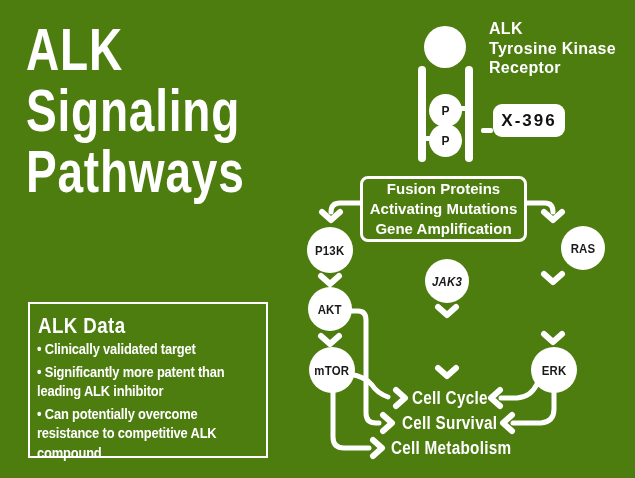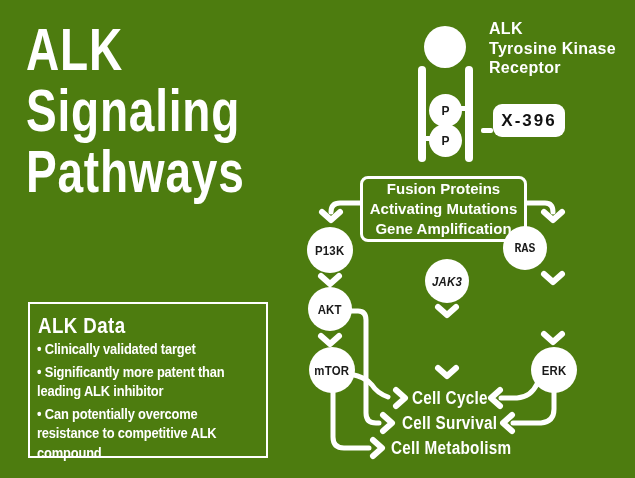--- a/index.html
+++ b/index.html
@@ -129,21 +129,21 @@
   </div>
   <div class="node" style="left:309px;top:347px;width:46px;height:46px;">
     <span>mTOR</span>
   </div>
   <div class="node" style="left:308px;top:287px;width:44px;height:44px;">
     <span>AKT</span>
   </div>
   <div class="node" style="left:425px;top:259px;width:44px;height:44px;font-style:italic;">
     <span>JAK3</span>
   </div>
-  <div class="node" style="left:503px;top:226px;width:44px;height:44px;font-family:Liberation Mono, monospace;">
+  <div class="node" style="left:561px;top:226px;width:44px;height:44px;">
     <span>RAS</span>
   </div>
   <div class="node" style="left:531px;top:347px;width:46px;height:46px;text-align:center;">
     <span>ERK</span>
   </div>
 
   <div class="output-label" style="left:412px;top:388px;">Cell Cycle</div>
   <div class="output-label" style="left:402px;top:413px;">Cell Survival</div>
   <div class="output-label" style="left:391px;top:438px;">Cell Metabolism</div>
 

